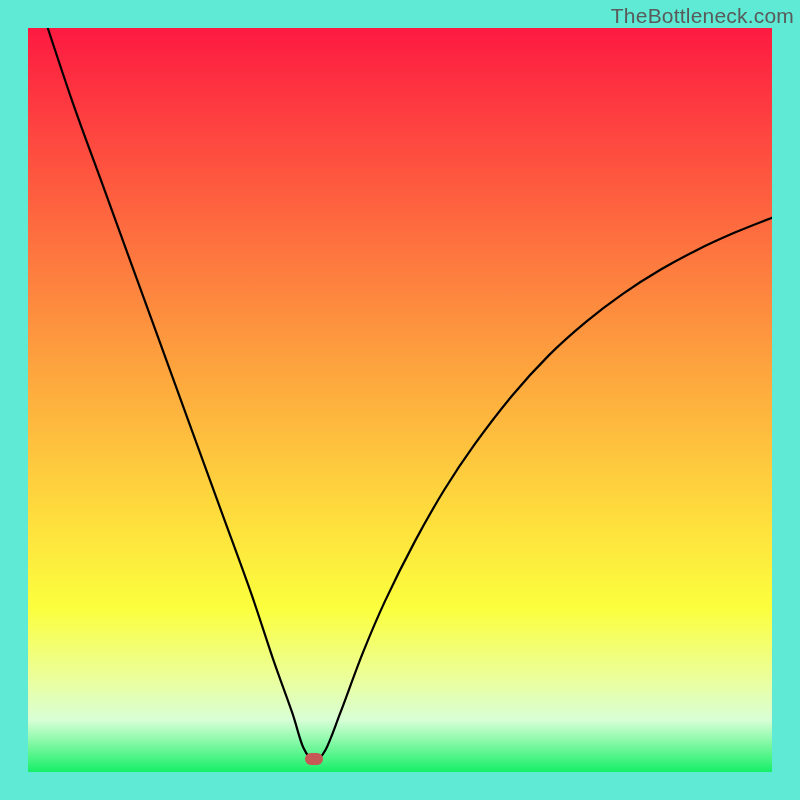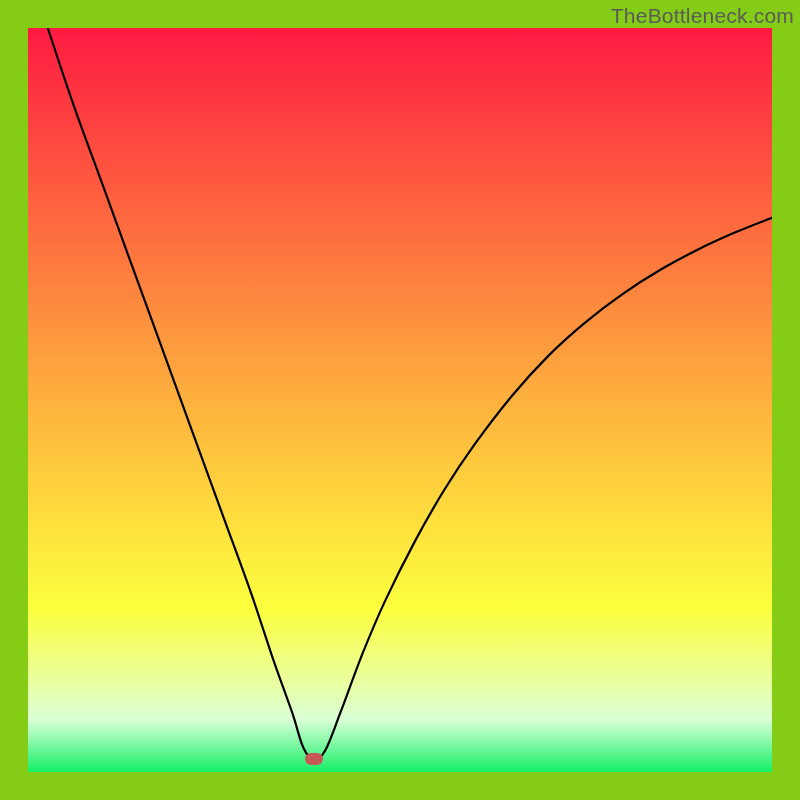--- a/index.html
+++ b/index.html
@@ -7,21 +7,21 @@
     width: 800px;
     height: 800px;
     background: #000;
     position: relative;
     font-family: Arial, Helvetica, sans-serif;
     overflow: hidden;
   }
   .frame {
     position: absolute;
     inset: 0;
-    background: #84cc16;
+    background: #5eead4;
   }
   .plot-area {
     position: absolute;
     left: 28px;
     top: 28px;
     width: 744px;
     height: 744px;
     
     background: linear-gradient(to bottom,
       #fd1a41 0%,

